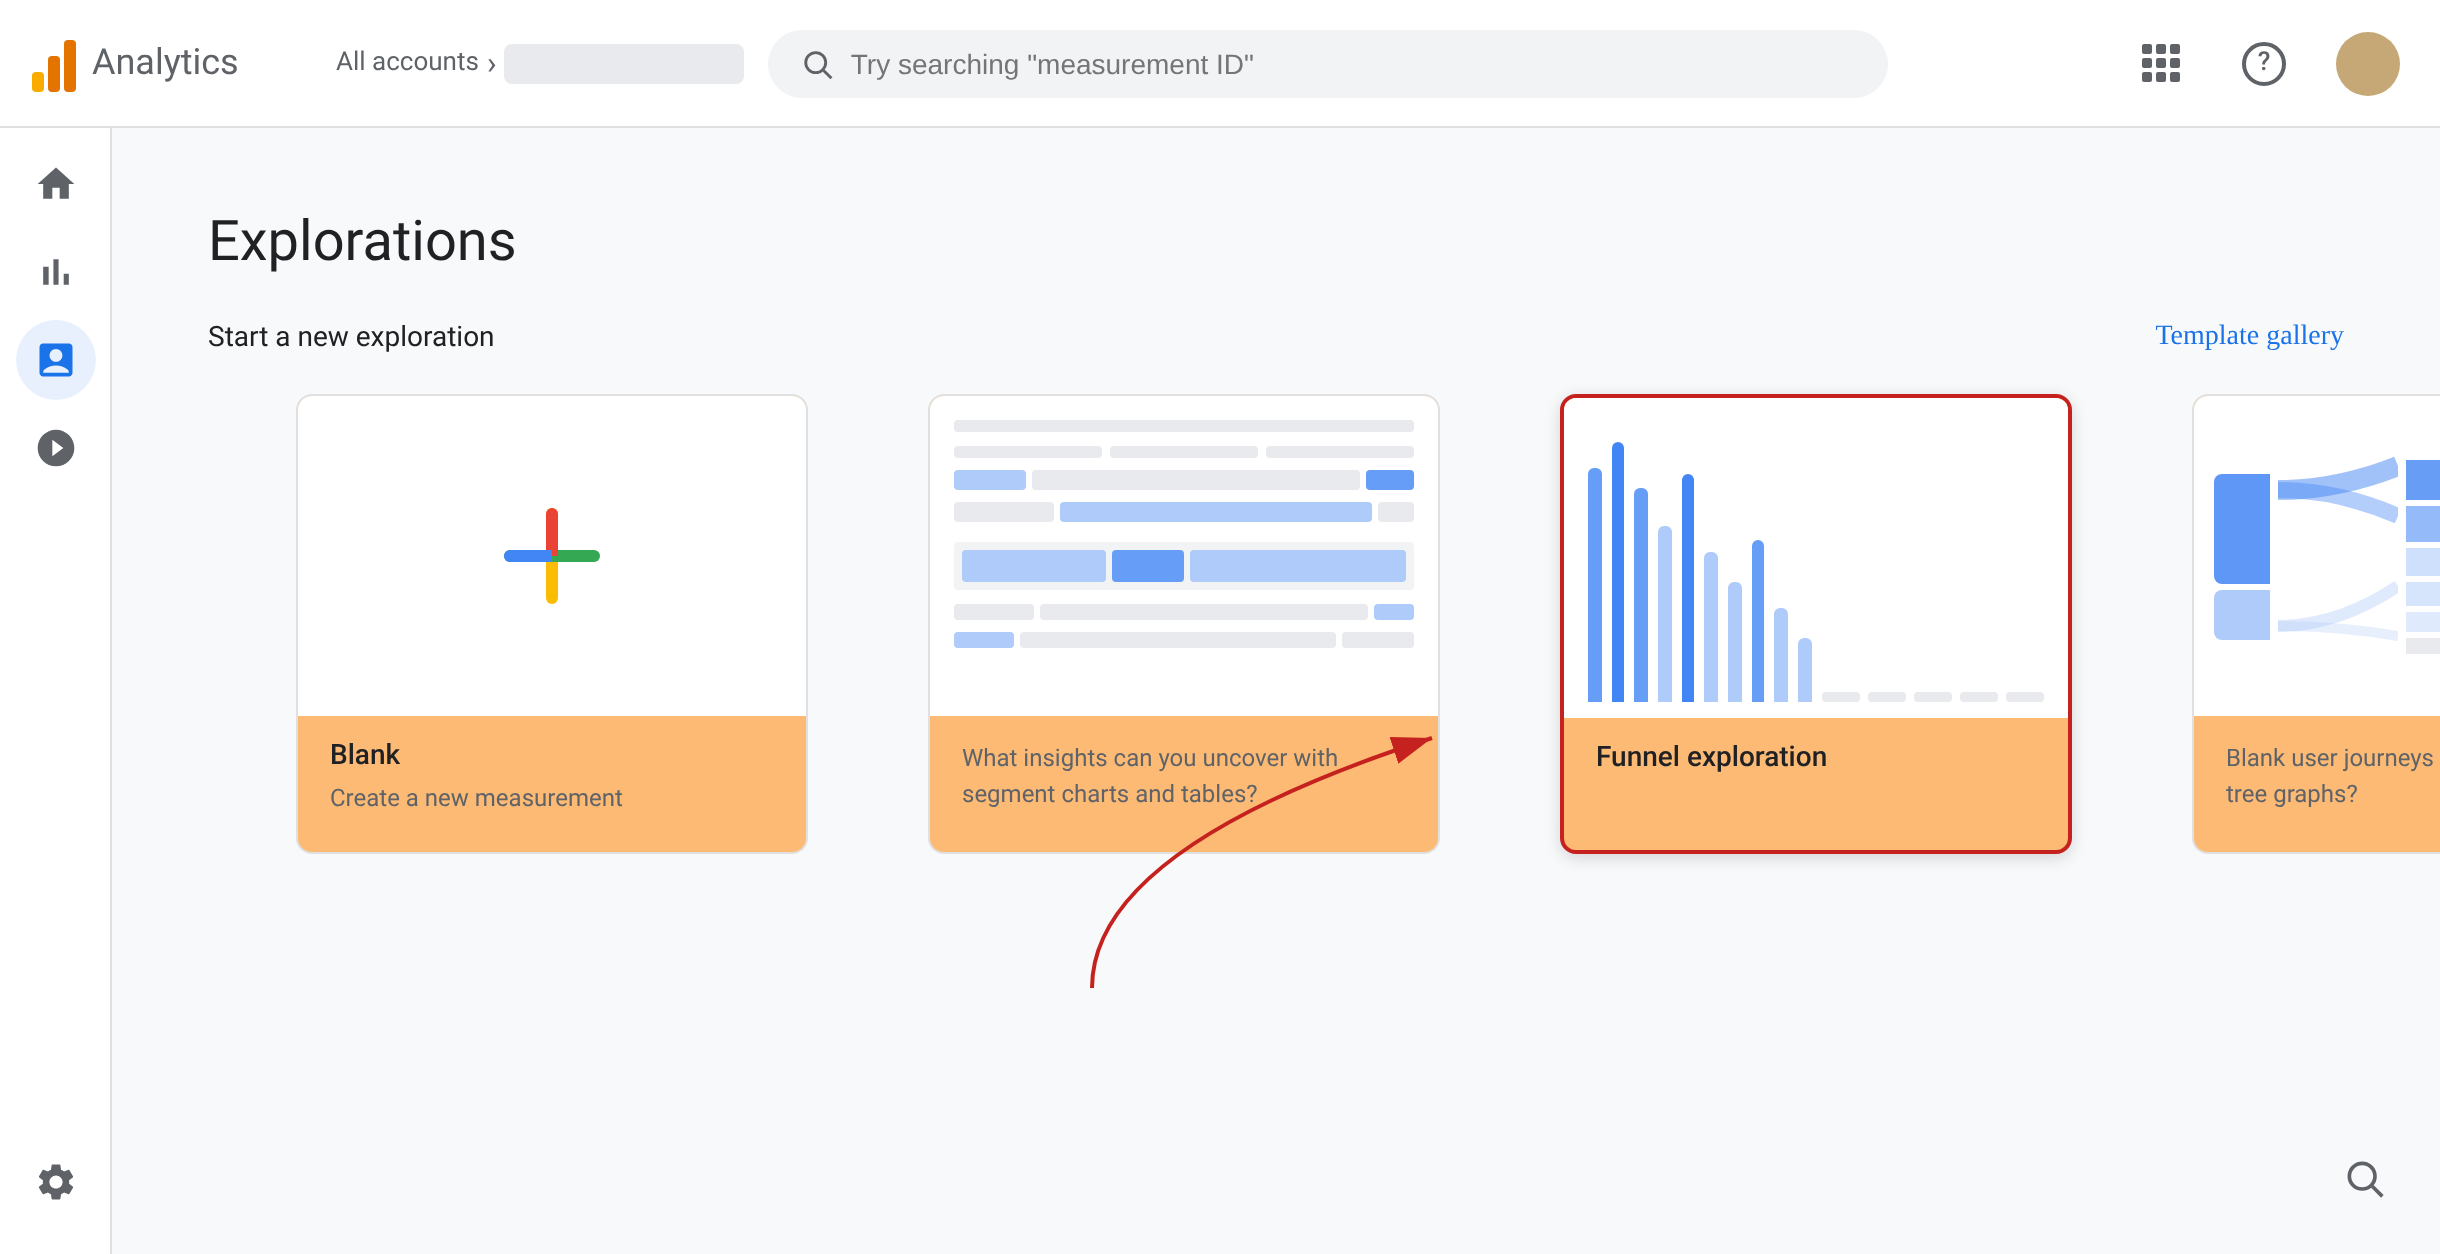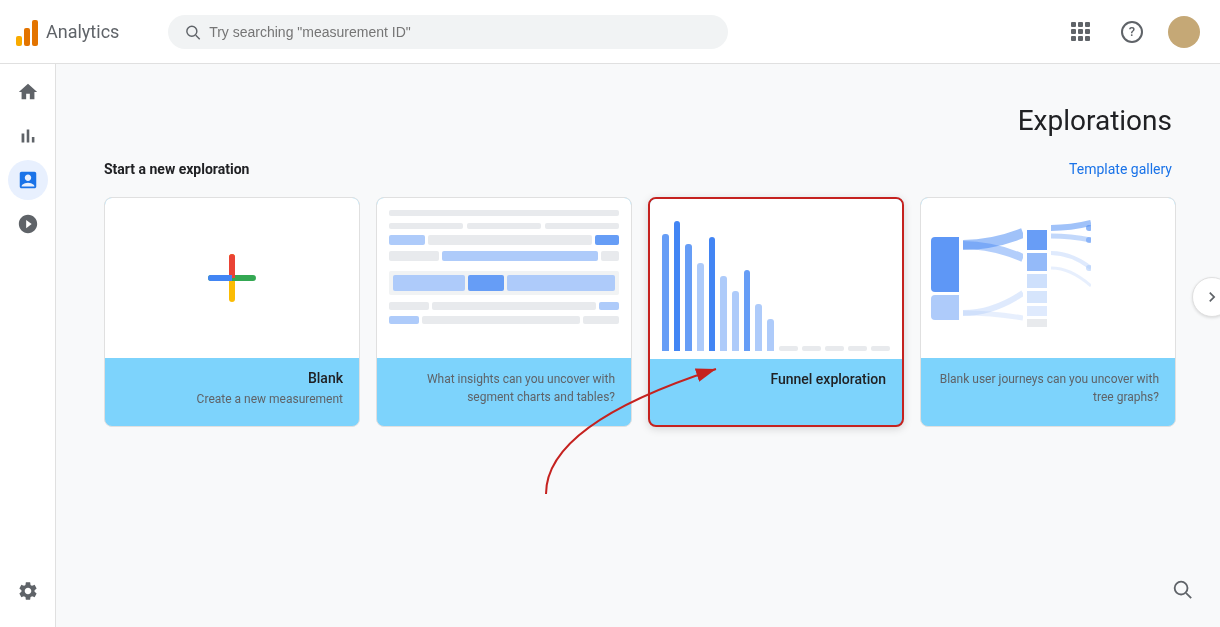--- a/index.html
+++ b/index.html
@@ -55,35 +55,36 @@
     }
     .sidebar-item.active { background: #e8f0fe; color: #1a73e8; }
     .sidebar-item svg { width: 22px; height: 22px; }
     .sidebar-spacer { flex: 1; }
     .sidebar-bottom { margin-bottom: 8px; }
 
     
     .main-content {
       margin-top: 64px; margin-left: 56px;
       padding: 40px 48px;
-      background: #f8f9fa; min-height: calc(627px - 64px); text-align: right;
+      background: #f8f9fa; min-height: calc(627px - 64px);
     }
 
     .page-title { font-size: 28px; color: #202124; font-weight: 400; margin-bottom: 24px; }
 
     .section-header { display: flex; align-items: center; justify-content: space-between; margin-bottom: 20px; }
-    .section-label { font-size: 14px; color: #202124; font-weight: 700; }
-    .template-gallery-link { font-size: 14px; color: #1a73e8; cursor: pointer; text-decoration: none; }
+    .section-label { font-size: 14px; color: #202124; font-weight: 400; }
+    .template-gallery-link { font-size: 14px; color: #1a73e8; cursor: pointer; text-decoration: none; font-family: Liberation Serif, serif; }
 
     
     .cards-row { display: flex; gap: 16px; align-items: flex-start; }
     .card {
-      background: #7dd3fc; border-radius: 8px; border: 1px solid #e0e0e0;
+      background: #fdba74; border-radius: 8px; border: 1px solid #e0e0e0;
       width: 256px; min-height: 230px; cursor: pointer; overflow: hidden;
       flex-shrink: 0;
+      margin-left: 44px;
     }
     .card.selected { border: 2px solid #c5221f; box-shadow: 0 2px 8px rgba(0,0,0,0.15); }
 
     .card-preview {
       height: 160px; display: flex; align-items: center; justify-content: center;
       background: #fff; overflow: hidden;
     }
     .card-info { padding: 12px 16px; }
     .card-title { font-size: 14px; color: #202124; font-weight: 500; margin-bottom: 4px; }
     .card-desc { font-size: 12px; color: #5f6368; line-height: 1.5; }
@@ -109,20 +110,25 @@
 <nav class="top-nav">
   <div class="logo-area">
     <div class="logo-bars">
       <span class="b1"></span>
       <span class="b2"></span>
       <span class="b3"></span>
     </div>
     <span class="logo-title">Analytics</span>
   </div>
 
+  <div class="account-breadcrumb">
+    <span>All accounts</span>
+    <span class="chevron-right">›</span>
+    <span class="account-name"></span>
+  </div>
 
   <div class="search-bar">
     <svg class="search-icon-svg" width="18" height="18" viewBox="0 0 24 24" fill="none" stroke="#5f6368" stroke-width="2">
       <circle cx="11" cy="11" r="7"></circle>
       <line x1="16.5" y1="16.5" x2="22" y2="22"></line>
     </svg>
     <input type="text" placeholder="Try searching &quot;measurement ID&quot;" style="">
   </div>
 
   <div class="nav-right">

